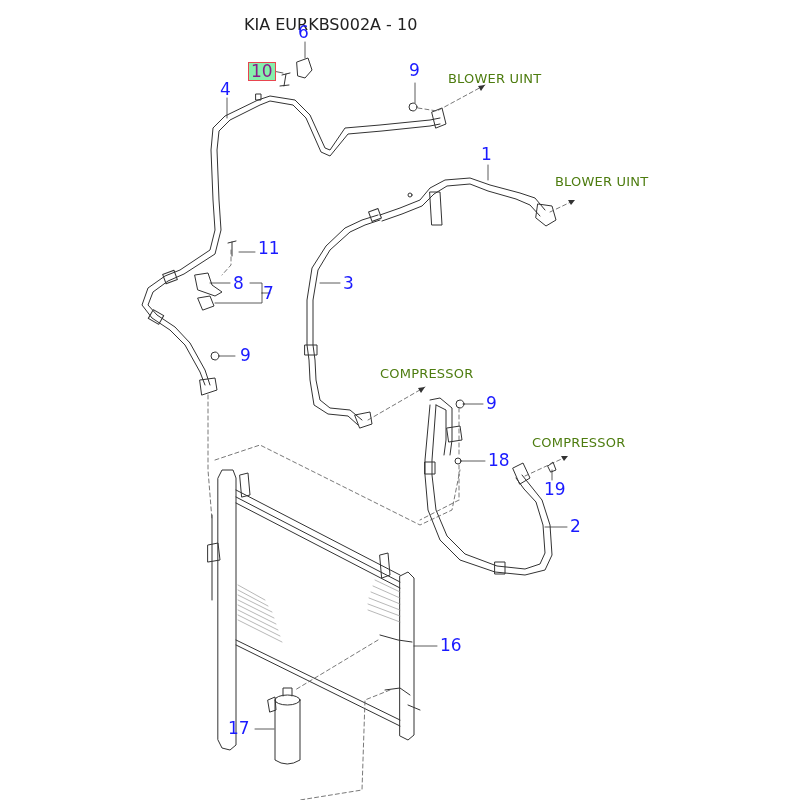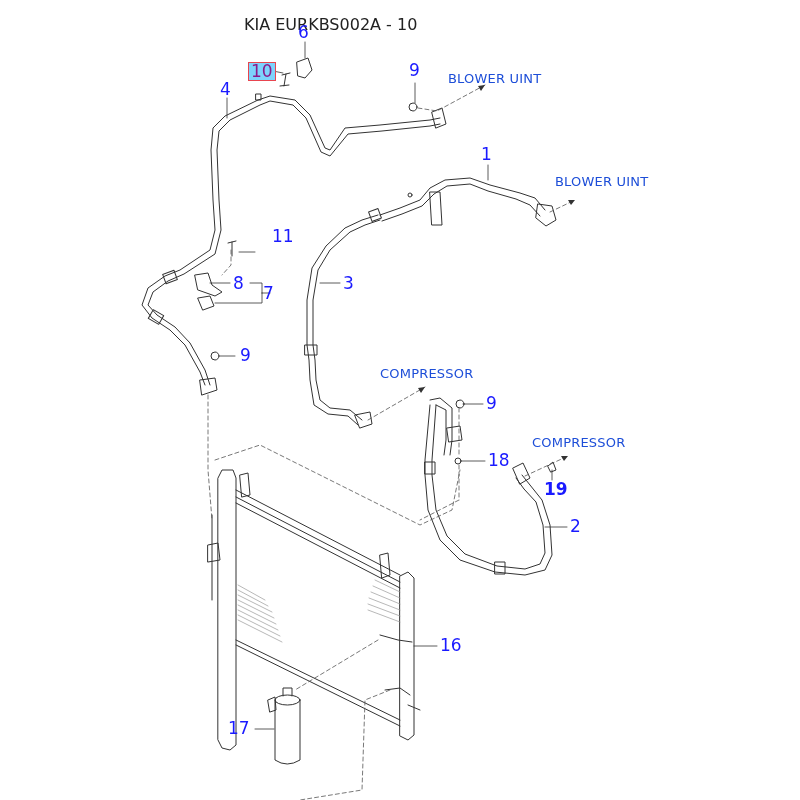--- a/index.html
+++ b/index.html
@@ -1,20 +1,20 @@
 <!DOCTYPE html>
 <html><head>
 <meta charset="utf-8">
 <style>
   html, body { margin: 0; padding: 0; background: #ffffff; }
   body { width: 800px; height: 800px; position: relative; overflow: hidden; font-family: "DejaVu Sans", sans-serif; }
   .title { position: absolute; left: 244px; top: 15px; font-size: 16px; color: #222; font-family: "DejaVu Sans", sans-serif; }
   .num { position: absolute; font-size: 17px; color: #1a1aff; font-family: "DejaVu Sans", sans-serif; line-height: 1; cursor: pointer; }
-  .num.hl { background: #7dd3fc; color: #8a1a8a; border: 1px solid #e8454f; padding: 0 2px; }
-  .callout { position: absolute; font-size: 13px; color: #1d4ed8; font-family: "DejaVu Sans", sans-serif; letter-spacing: 0.2px; }
+  .num.hl { background: #86efac; color: #8a1a8a; border: 1px solid #e8454f; padding: 0 2px; }
+  .callout { position: absolute; font-size: 13px; color: #4d7c0f; font-family: "DejaVu Sans", sans-serif; letter-spacing: 0.2px; }
   svg.diag { position: absolute; left: 0; top: 0; }
 </style>
 </head>
 <body>
 
 <div class="title">KIA EURKBS002A - 10</div>
 
 <svg class="diag" width="800" height="800" viewBox="0 0 800 800">
   <g fill="none" stroke="#333" stroke-width="1" stroke-linecap="round" stroke-linejoin="round">
 
@@ -138,23 +138,23 @@
 <div class="callout" style="left:448px; top:71px;">BLOWER UINT</div>
 <div class="callout" style="left:555px; top:174px;">BLOWER UINT</div>
 <div class="callout" style="left:380px; top:366px;">COMPRESSOR</div>
 <div class="callout" style="left:532px; top:435px;">COMPRESSOR</div>
 
 <div class="num" style="left:298px; top:24px;">6</div>
 <div class="num hl" style="left:248px; top:62px;">10</div>
 <div class="num" style="left:220px; top:81px;">4</div>
 <div class="num" style="left:409px; top:62px;">9</div>
 <div class="num" style="left:481px; top:146px;">1</div>
-<div class="num" style="left:258px; top:228px;margin-left:14px;">11</div>
+<div class="num" style="left:258px; top:240px;">11</div>
 <div class="num" style="left:233px; top:275px;">8</div>
 <div class="num" style="left:263px; top:285px;">7</div>
 <div class="num" style="left:343px; top:275px;">3</div>
 <div class="num" style="left:240px; top:347px;">9</div>
 <div class="num" style="left:486px; top:395px;">9</div>
 <div class="num" style="left:488px; top:452px;text-align:center;">18</div>
-<div class="num" style="left:544px; top:481px;font-weight:bold;">19</div>
+<div class="num" style="left:544px; top:481px;">19</div>
 <div class="num" style="left:570px; top:518px;">2</div>
 <div class="num" style="left:440px; top:637px;text-align:right;">16</div>
 <div class="num" style="left:228px; top:720px;">17</div>
 
 </body></html>

